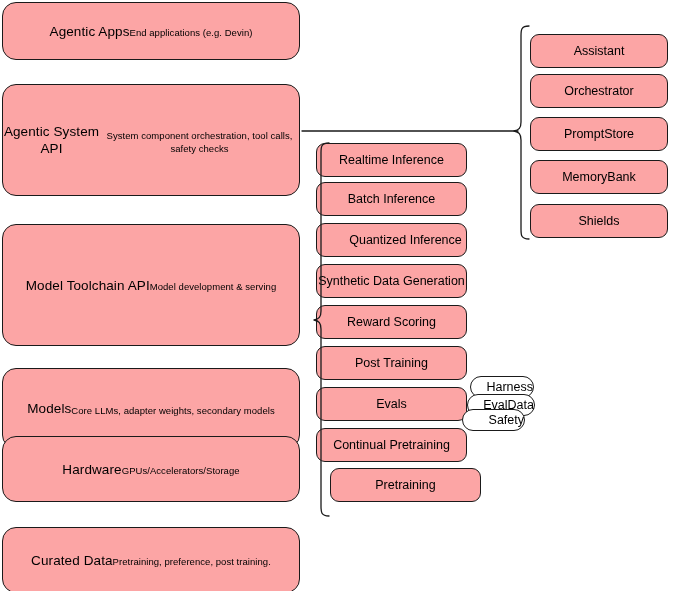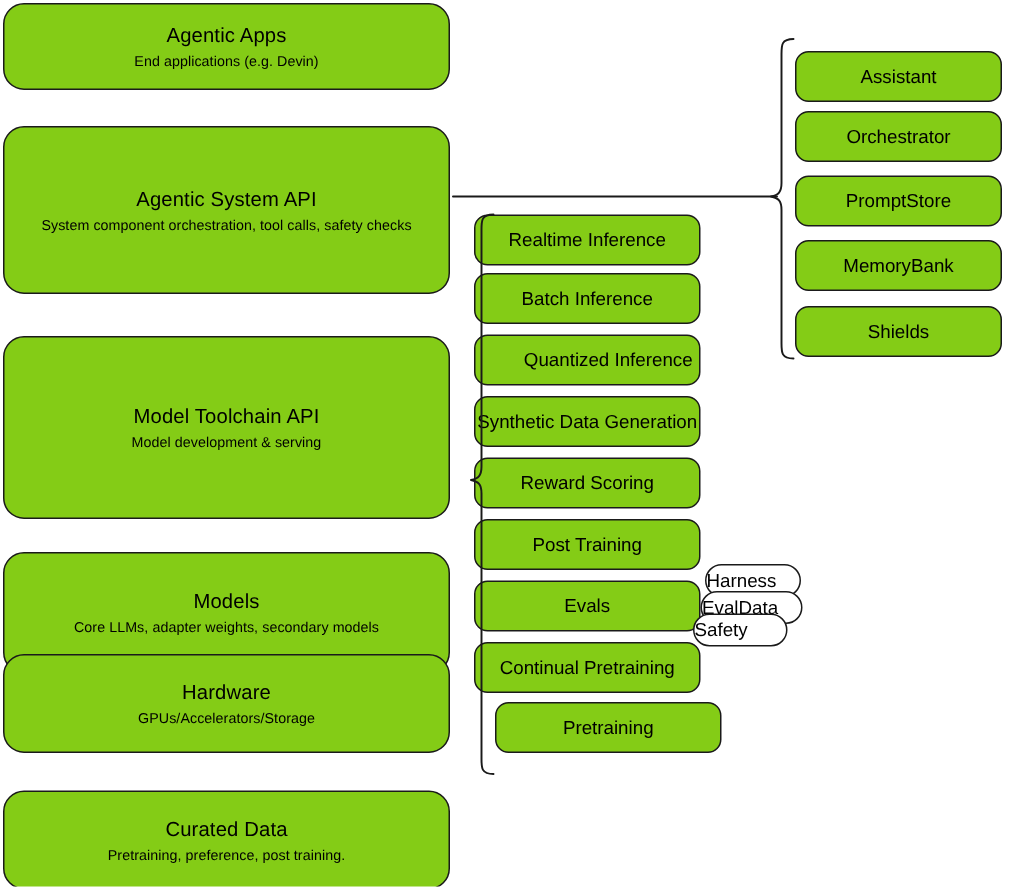--- a/index.html
+++ b/index.html
@@ -19,25 +19,25 @@
     position: absolute;
     left: 0; top: 0;
     width: 682px;
     height: 591px;
   }
 
   
   .box {
     position: absolute;
     box-sizing: border-box;
-    background: #84cc16;
+    background: #fca5a5;
     border: 1.3px solid #1a1a1a;
     border-radius: 12px;
     display: flex;
-    flex-direction: column;
+    flex-direction: row;
     align-items: center;
     justify-content: center;
     text-align: center;
   }
 
   
   .layer {
     left: 2px;
     width: 298px;
     border-radius: 14px;
@@ -65,21 +65,21 @@
 
   
   .pill {
     position: absolute;
     box-sizing: border-box;
     background: #ffffff;
     border: 1.3px solid #1a1a1a;
     border-radius: 999px;
     display: flex;
     align-items: center;
-    justify-content: flex-start;
+    justify-content: flex-end;
     font-size: 12.5px;
     height: 22px;
     z-index: 5;
   }
 
   
   #connectors {
     position: absolute;
     left: 0; top: 0;
     width: 682px;

